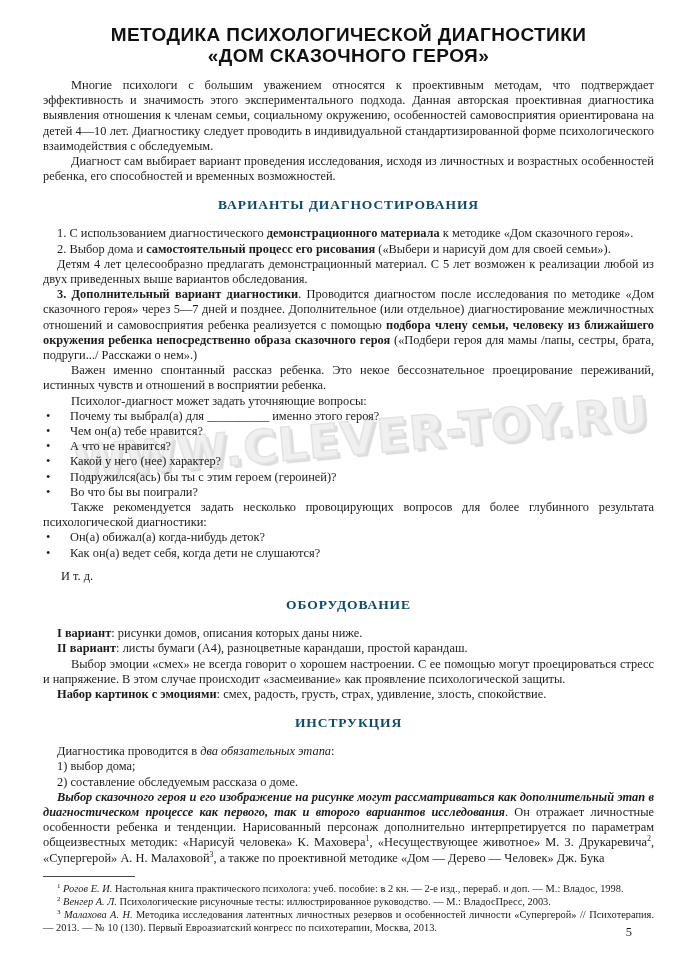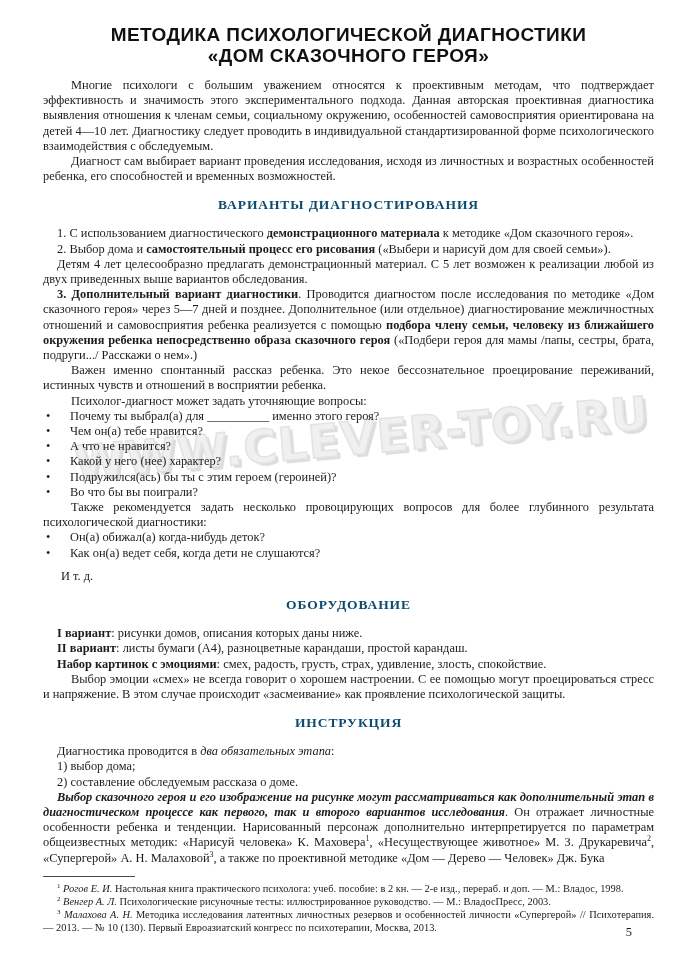--- a/index.html
+++ b/index.html
@@ -136,23 +136,23 @@
         <span class="q-dot">•</span>
         <span class="q-text">Как он(а) ведет себя, когда дети не слушаются?</span>
       </div>
 
     <p class="para no-indent etc-line">И т. д.</p>
 
     <h2 class="sec-heading">ОБОРУДОВАНИЕ</h2>
 
     <p class="para small-indent"><b>I вариант</b><span>: рисунки домов, описания которых даны ниже.</span></p>
     <p class="para small-indent"><b>II вариант</b><span>: листы бумаги (А4), разноцветные карандаши, простой карандаш.</span></p>
+    <p class="para">Выбор эмоции «смех» не всегда говорит о хорошем настроении. С ее помощью могут проецироваться стресс и напряжение. В этом случае происходит «засмеивание» как проявление психологической защиты.</p>
+
     <p class="para small-indent"><b>Набор картинок с эмоциями</b><span>: смех, радость, грусть, страх, удивление, злость, спокойствие.</span></p>
-
-    <p class="para">Выбор эмоции «смех» не всегда говорит о хорошем настроении. С ее помощью могут проецироваться стресс и напряжение. В этом случае происходит «засмеивание» как проявление психологической защиты.</p>
 
     <h2 class="sec-heading">ИНСТРУКЦИЯ</h2>
 
     <p class="para small-indent"><span>Диагностика проводится в </span><i>два обязательных этапа</i><span>:</span></p>
 
     <p class="para small-indent">1) выбор дома;</p>
     <p class="para small-indent">2) составление обследуемым рассказа о доме.</p>
 
     <p class="para small-indent"><b><i>Выбор сказочного героя и его изображение на рисунке могут рассматриваться как дополнительный этап в диагностическом процессе как первого, так и второго вариантов исследования</i></b><span>. Он отражает личностные особенности ребенка и тенденции. Нарисованный персонаж дополнительно интерпретируется по параметрам общеизвестных методик: «Нарисуй человека» К. Маховера</span><sup>1</sup><span>, «Несуществующее животное» М. З. Друкаревича</span><sup>2</sup><span>, «Супергерой» А. Н. Малаховой</span><sup>3</sup><span>, а также по проективной методике «Дом — Дерево — Человек» Дж. Бука</span></p>
 

